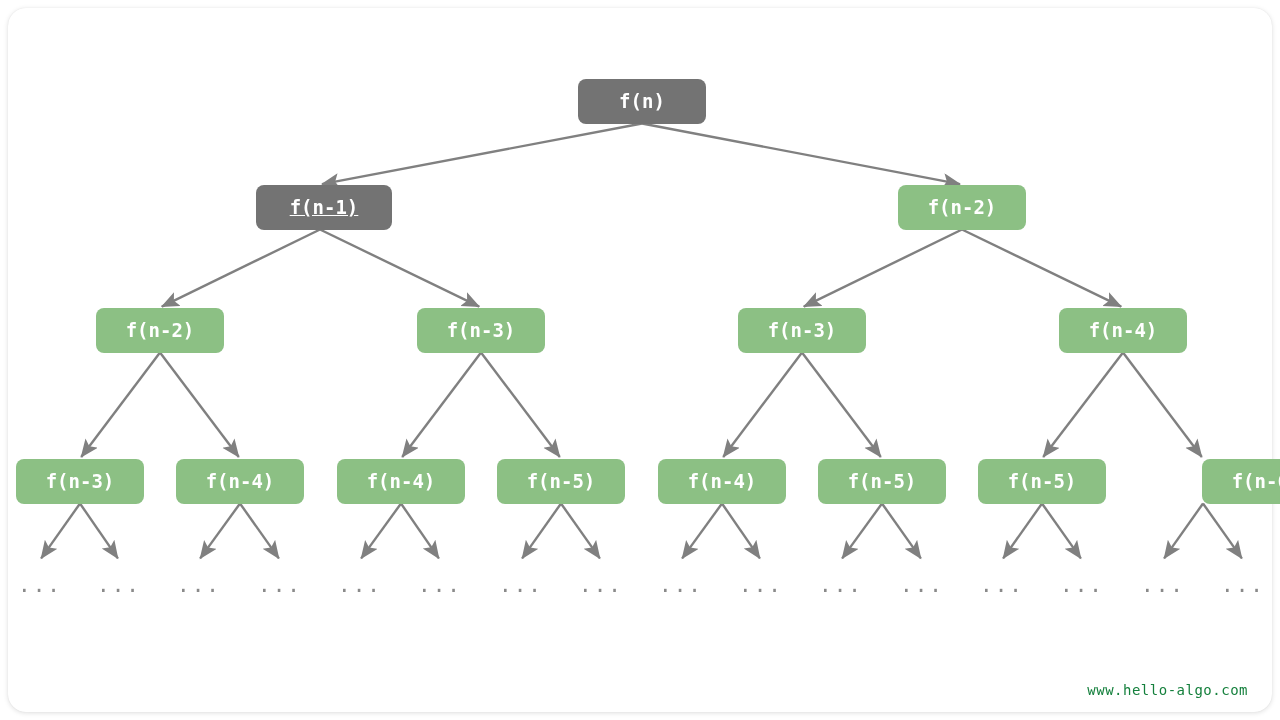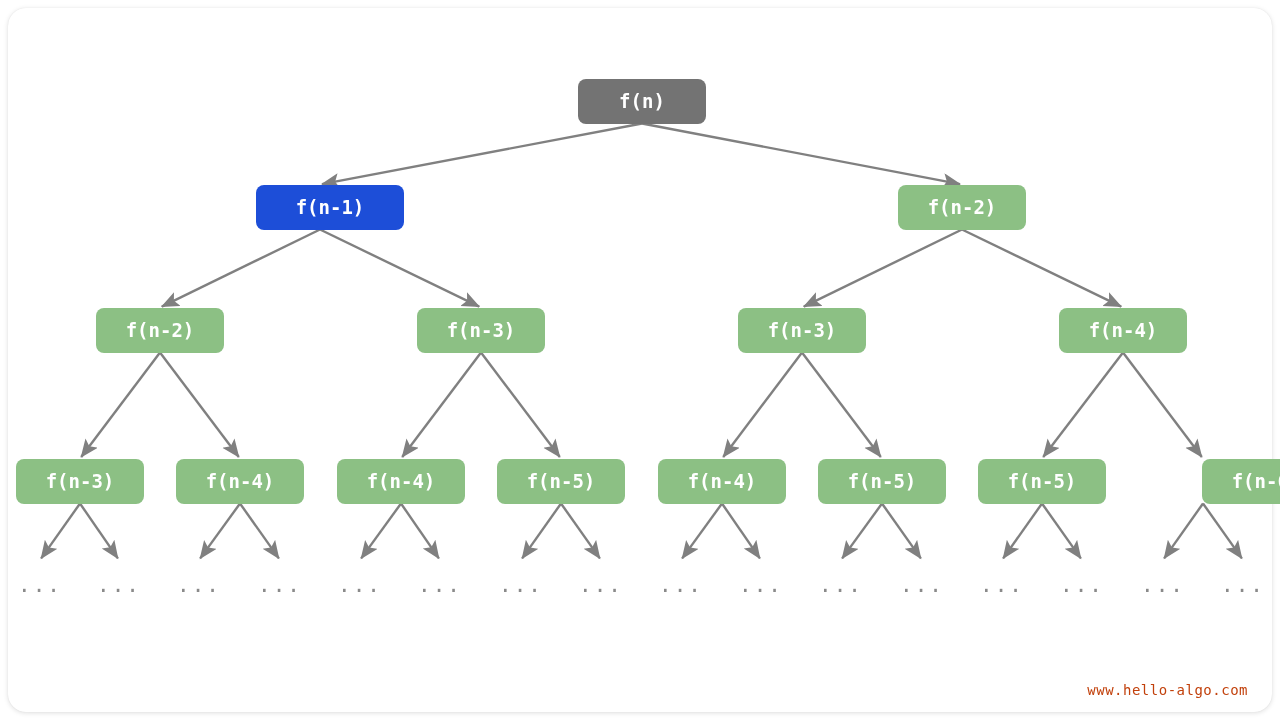--- a/index.html
+++ b/index.html
@@ -65,21 +65,21 @@
     line-height: 1;
     letter-spacing: 2px;
     user-select: none;
     text-align: center;
   }
 
   #watermark {
     position: absolute;
     right: 32px;
     bottom: 22px;
-    color: #c2410c;
+    color: #15803d;
     font-family: "DejaVu Sans Mono", monospace;
     font-size: 14px;
     letter-spacing: 0.5px;
     user-select: none;
   }
 </style>
 </head>
 <body>
 
 <div id="canvas">
@@ -122,21 +122,21 @@
         <line x1="882" y1="503.5" x2="920.8443661511658" y2="558.3676671885218" stroke="#808080" stroke-width="2.4" marker-end="url(#arrowhead)"></line>
         <line x1="1042" y1="503.5" x2="1003.1556338488342" y2="558.3676671885218" stroke="#808080" stroke-width="2.4" marker-end="url(#arrowhead)"></line>
         <line x1="1042" y1="503.5" x2="1080.8443661511658" y2="558.3676671885218" stroke="#808080" stroke-width="2.4" marker-end="url(#arrowhead)"></line>
         <line x1="1203" y1="503.5" x2="1164.1556338488342" y2="558.3676671885218" stroke="#808080" stroke-width="2.4" marker-end="url(#arrowhead)"></line>
         <line x1="1203" y1="503.5" x2="1241.8443661511658" y2="558.3676671885218" stroke="#808080" stroke-width="2.4" marker-end="url(#arrowhead)"></line>
       </g>
   </svg>
 
   <div id="node-layer">
       <div class="node" style="left: 578px; top: 78.5px; width: 128px; height: 45px; background: #737373; color: rgb(255, 255, 255);">f(n)</div>
-      <div class="node" style="left: 256px; top: 184.5px; width: 148px; height: 45px; background: #1d4ed8; color: rgb(255, 255, 255);">f(n-1)</div>
+      <div class="node" style="left: 256px; top: 184.5px; width: 136px; height: 45px; background: #737373; color: rgb(255, 255, 255); text-decoration: underline;">f(n-1)</div>
       <div class="node" style="left: 898px; top: 184.5px; width: 128px; height: 45px; background: rgb(140, 192, 132); color: rgb(255, 255, 255);">f(n-2)</div>
       <div class="node" style="left: 96px; top: 307.5px; width: 128px; height: 45px; background: rgb(140, 192, 132); color: rgb(255, 255, 255);">f(n-2)</div>
       <div class="node" style="left: 417px; top: 307.5px; width: 128px; height: 45px; background: rgb(140, 192, 132); color: rgb(255, 255, 255);">f(n-3)</div>
       <div class="node" style="left: 738px; top: 307.5px; width: 128px; height: 45px; background: rgb(140, 192, 132); color: rgb(255, 255, 255);">f(n-3)</div>
       <div class="node" style="left: 1059px; top: 307.5px; width: 128px; height: 45px; background: rgb(140, 192, 132); color: rgb(255, 255, 255);">f(n-4)</div>
       <div class="node" style="left: 16px; top: 458.5px; width: 128px; height: 45px; background: rgb(140, 192, 132); color: rgb(255, 255, 255);">f(n-3)</div>
       <div class="node" style="left: 176px; top: 458.5px; width: 128px; height: 45px; background: rgb(140, 192, 132); color: rgb(255, 255, 255);">f(n-4)</div>
       <div class="node" style="left: 337px; top: 458.5px; width: 128px; height: 45px; background: rgb(140, 192, 132); color: rgb(255, 255, 255);">f(n-4)</div>
       <div class="node" style="left: 497px; top: 458.5px; width: 128px; height: 45px; background: rgb(140, 192, 132); color: rgb(255, 255, 255);">f(n-5)</div>
       <div class="node" style="left: 658px; top: 458.5px; width: 128px; height: 45px; background: rgb(140, 192, 132); color: rgb(255, 255, 255);">f(n-4)</div>

